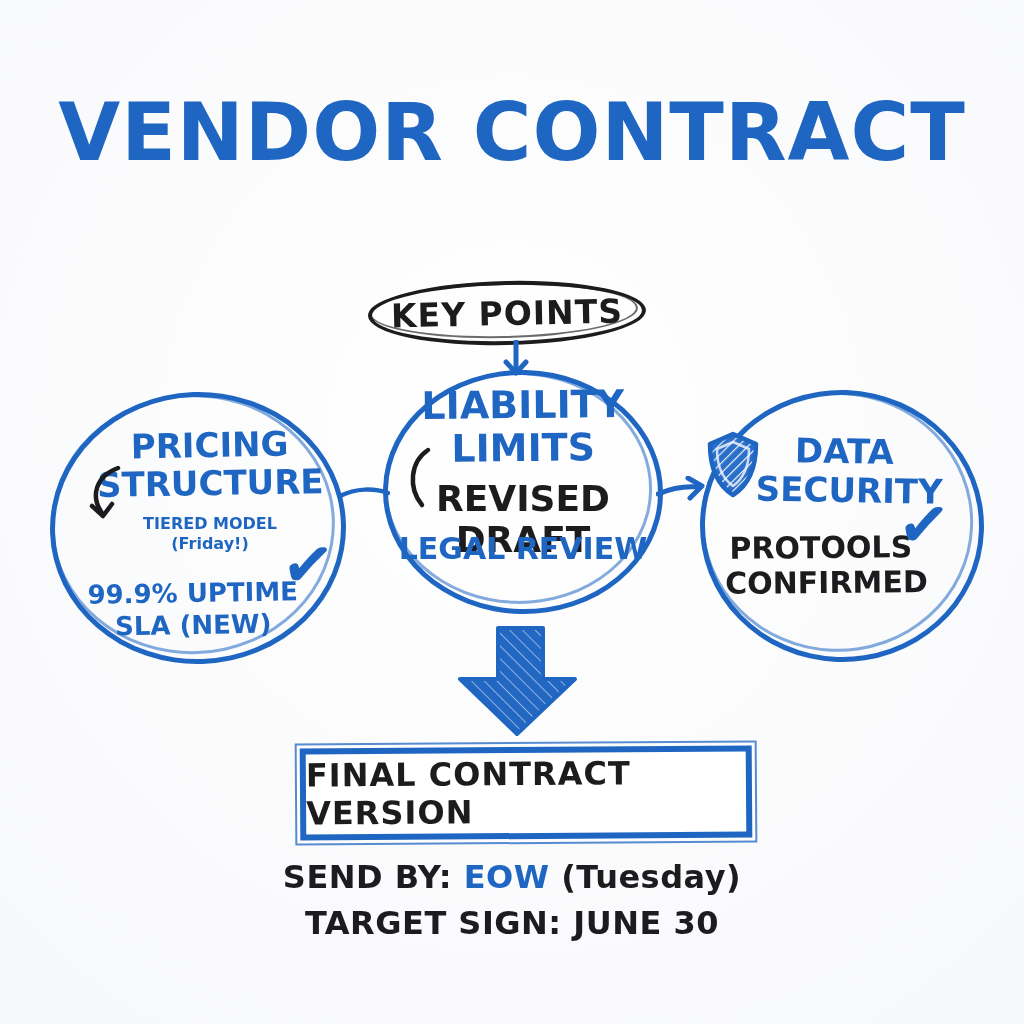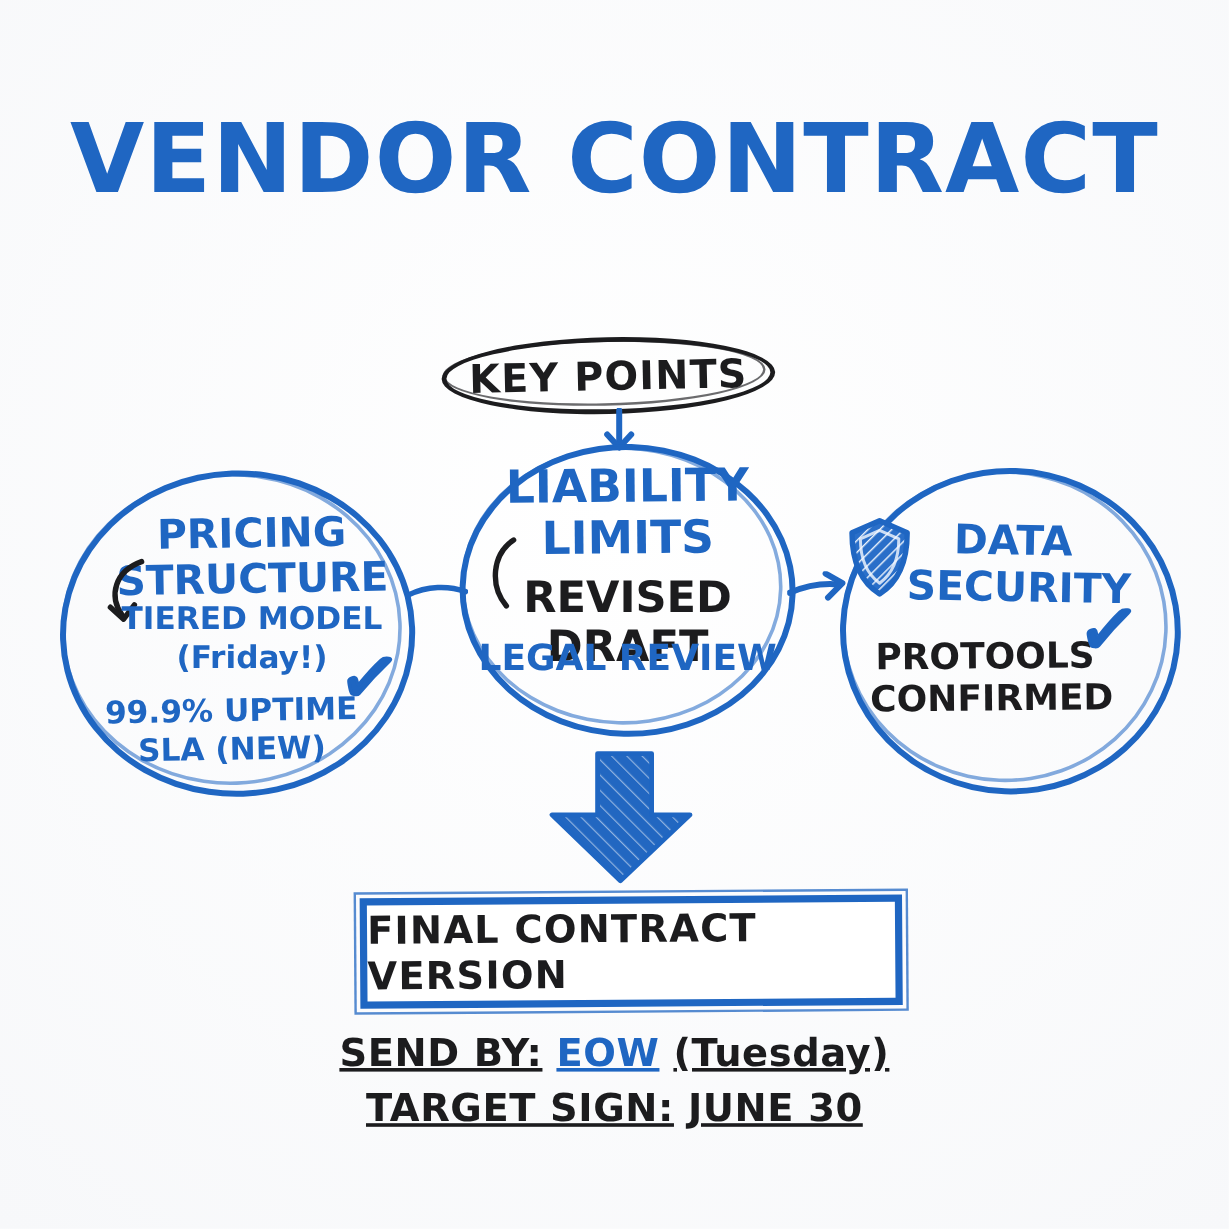--- a/index.html
+++ b/index.html
@@ -55,21 +55,21 @@
   .c-left{left:50px;top:392px;width:296px;height:272px;transform:rotate(-2deg);}
   .c-mid{left:383px;top:370px;width:280px;height:244px;transform:rotate(1.5deg);}
   .c-right{left:700px;top:390px;width:284px;height:272px;transform:rotate(2deg);}
 
   .node-text{text-align:center;}
   .node-text span{display:block;}
   .blue{color:var(--blue);}
   .black{color:var(--black);}
 
   .pricing-heading{left:95px;top:426px;width:230px;font-size:34px;line-height:1.12;transform:rotate(-1deg);}
-  .pricing-item1{left:95px;top:500px;width:230px;font-size:26px;line-height:1.25;}
+  .pricing-item1{left:95px;top:514px;width:230px;font-size:16px;line-height:1.25;}
   .pricing-item2{left:78px;top:578px;width:230px;font-size:26px;line-height:1.22;transform:rotate(-1deg);}
   .liability-heading{left:403px;top:384px;width:240px;font-size:38px;line-height:1.12;transform:rotate(-0.5deg);}
   .liability-item1{left:398px;top:478px;width:250px;font-size:36px;}
   .liability-item2{left:398px;top:531px;width:250px;font-size:30px;}
   .security-heading{left:756px;top:432px;width:176px;font-size:34px;line-height:1.15;transform:rotate(1deg);}
   .security-item1{left:725px;top:530px;width:192px;font-size:30px;line-height:1.18;transform:rotate(-0.5deg);}
 
   .check{
     color:var(--blue);
     font-size:62px;
@@ -88,21 +88,21 @@
     transform:rotate(-0.4deg);
     background:#fff;
   }
   .final-box-label{color:var(--black);font-size:32px;letter-spacing:1px;}
 
   
   .footer-line{left:0;right:0;text-align:center;font-size:32px;color:var(--black);letter-spacing:0.5px;}
   .footer-1{top:858px;}
   .footer-2{top:904px;text-align:center;}
   .footer-line .v-blue{color:var(--blue);margin-top:44px;}
-  .footer-line span{display:inline;text-decoration:underline;}
+  .footer-line span{display:inline;}
 </style>
 </head>
 <body>
 
 <div class="canvas">
 
   <h1 class="abs title">
     <span>VENDOR CONTRACT</span>
   </h1>
 

